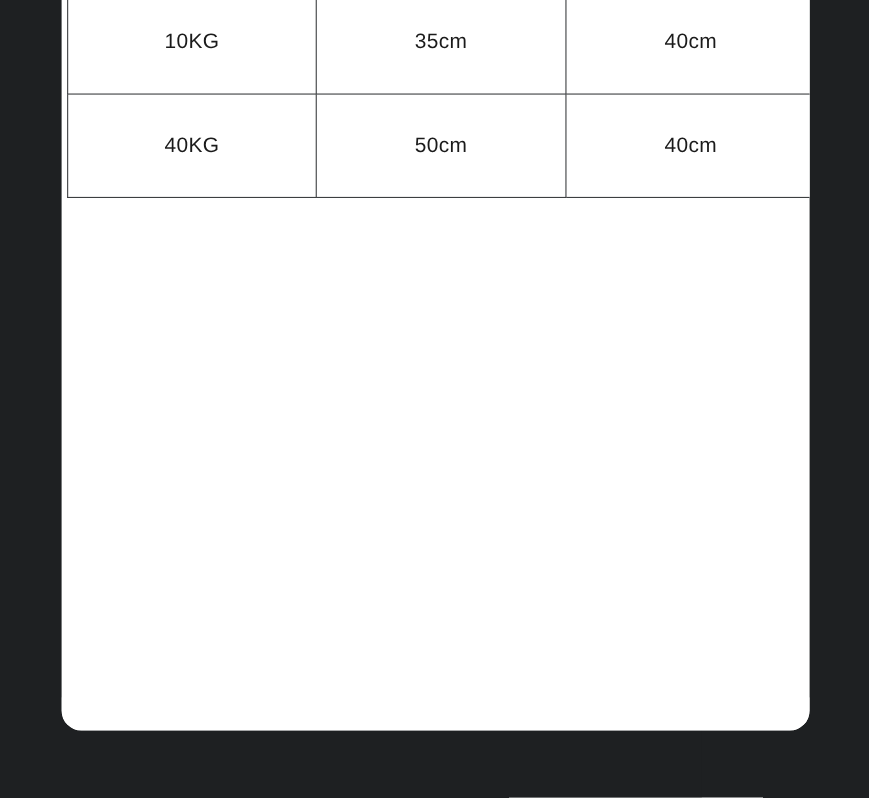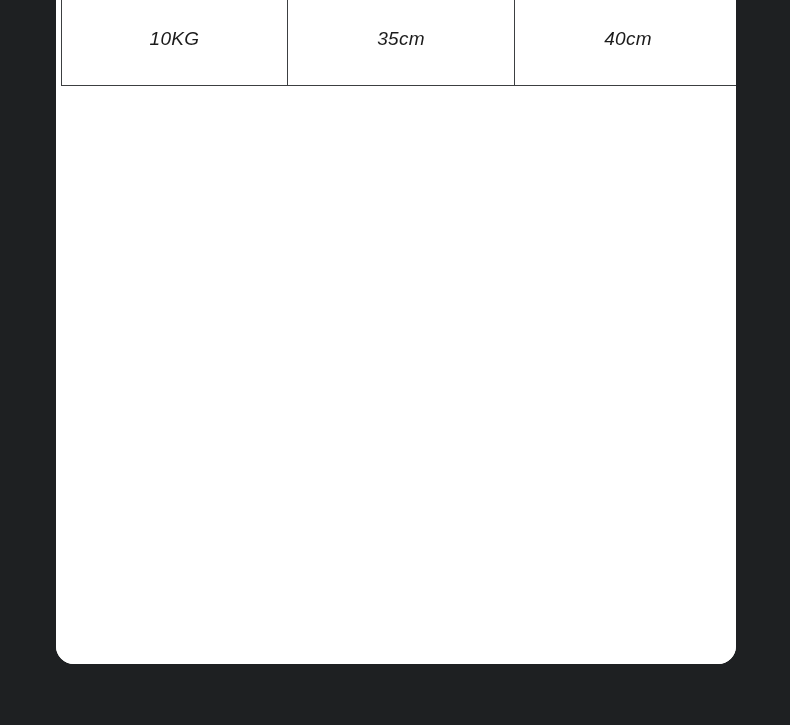--- a/index.html
+++ b/index.html
@@ -11,21 +11,20 @@
     height: 725px;
     background: #1e2022;
     font-family: "Liberation Sans", sans-serif;
     overflow: hidden;
   }
   .page {
     position: relative;
     width: 638px;
     height: 725px;
     background: #1e2022;
-    font-style: italic;
   }
   .card {
     position: absolute;
     left: 56px;
     top: -8px;
     width: 680px;
     height: 672px;
     background: #ffffff;
     border-bottom-left-radius: 18px;
     border-bottom-right-radius: 18px;
@@ -72,17 +71,22 @@
 
 <div class="page">
   <div class="card">
     <table class="spec-table">
       <tbody>
         <tr>
           <td class="col-weight">10KG</td>
           <td class="col-a">35cm</td>
           <td class="col-b">40cm</td>
         </tr>
+        <tr>
+          <td class="col-weight">40KG</td>
+          <td class="col-a">50cm</td>
+          <td class="col-b">40cm</td>
+        </tr>
       </tbody>
     </table>
     <div class="card-bottom-pad"></div>
   </div>
 </div>
 
 </body></html>

